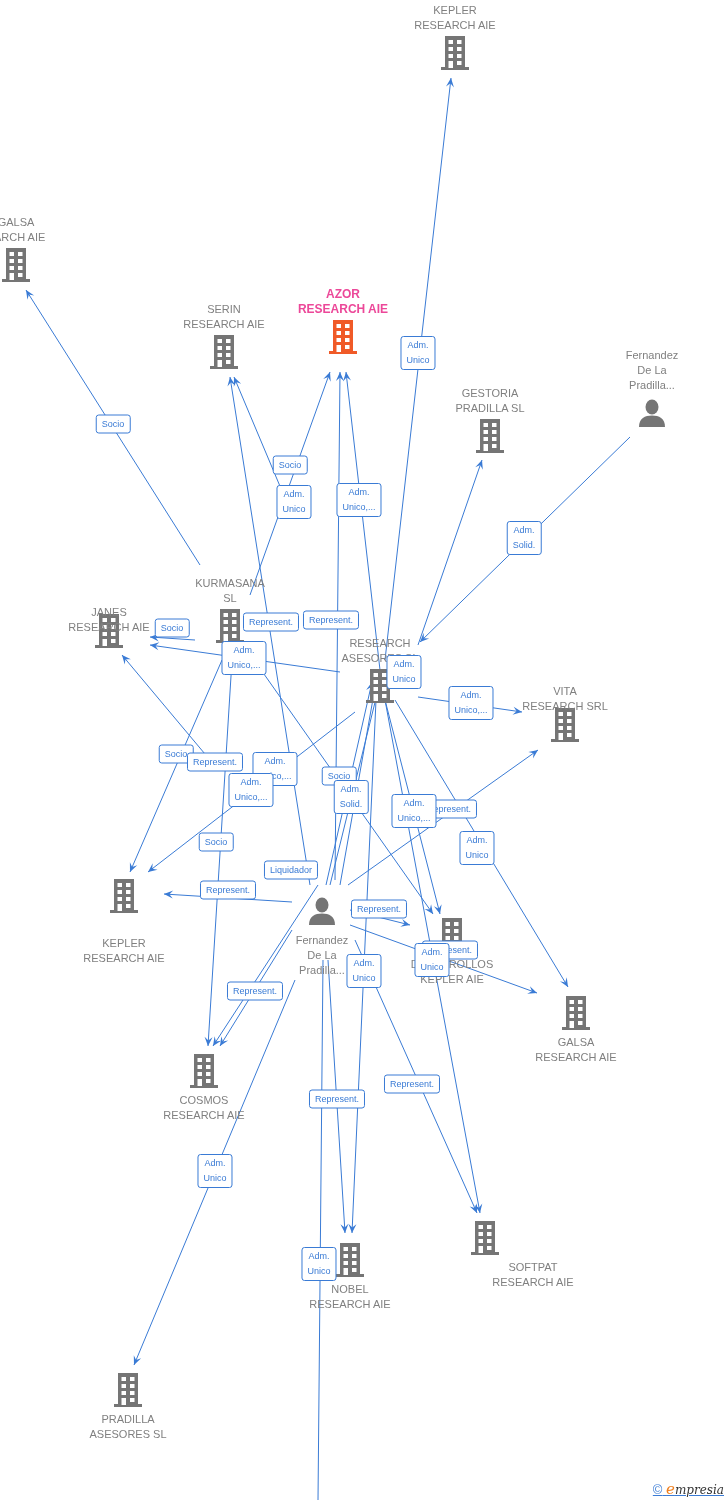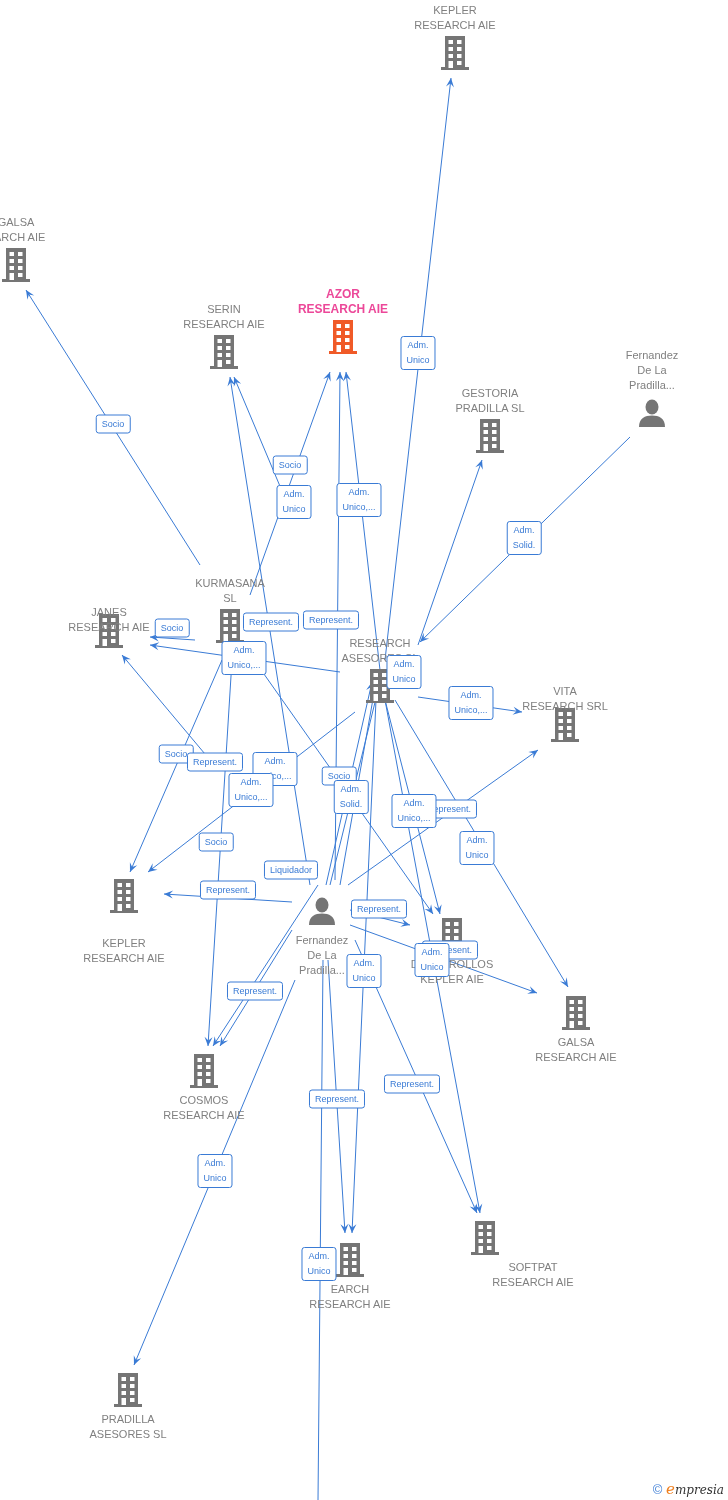--- a/index.html
+++ b/index.html
@@ -3,21 +3,21 @@
   <meta charset="utf-8">
   <style>
     html, body { margin: 0; padding: 0; background: #ffffff; }
     body { width: 728px; height: 1500px; position: relative; overflow: hidden; font-family: "Liberation Sans", sans-serif; }
     #graph { position: absolute; left: 0; top: 0; width: 728px; height: 1500px; }
     .edge { stroke: #3a7bd5; stroke-width: 1; fill: none; }
     .node-label { position: absolute; text-align: center; color: #808080; font-size: 11px; line-height: 15px; white-space: nowrap; transform: translateX(-50%); }
     .node-label.main { font-weight: bold; font-size: 12px; color: #ec4899; }
     .node-icon { position: absolute; transform: translate(-50%, -50%); }
     .edge-label { position: absolute; background: #ffffff; border: 1px solid #3a7bd5; border-radius: 3px; color: #3a7bd5; font-size: 9px; line-height: 15px; padding: 1px 5px; text-align: center; white-space: nowrap; transform: translate(-50%, -50%); }
-    .footer { position: absolute; right: 4px; bottom: 2px; font-size: 13px; color: #3a7bd5; }
+    .footer { position: absolute; right: 4px; bottom: 2px; font-size: 13px; color: #3a7bd5; text-decoration: underline; }
     .footer .brand { font-family: "DejaVu Serif", serif; font-style: italic; color: #333; font-size: 12px; }
     .footer .brand .e { color: #f08020; font-size: 15px; }
   </style>
 </head>
 <body>
 
 <svg id="graph" width="728" height="1500" viewBox="0 0 728 1500" xmlns="http://www.w3.org/2000/svg">
   <g id="edges-layer">
       <line x1="385" y1="660" x2="451" y2="78" class="edge" stroke="#3a7bd5"></line>
       <polygon points="451,78 453.9604067954495,87.39340149282764 450.39152884550276,83.36560927147559 446.01135602289304,86.49196274542432" fill="#3a7bd5"></polygon>
@@ -338,21 +338,21 @@
     <rect x="9.5" y="5" width="4.5" height="4" fill="#fff"></rect>
         <rect x="18" y="5" width="4.5" height="4" fill="#fff"></rect>
     <rect x="9.5" y="12" width="4.5" height="4" fill="#fff"></rect>
         <rect x="18" y="12" width="4.5" height="4" fill="#fff"></rect>
     <rect x="9.5" y="19" width="4.5" height="4" fill="#fff"></rect>
         <rect x="18" y="19" width="4.5" height="4" fill="#fff"></rect>
     <rect x="9.5" y="26" width="4.5" height="7" fill="#fff"></rect>
         <rect x="18" y="26" width="4.5" height="4" fill="#fff"></rect>
   </svg></div>
     <div class="node-label" style="left: 350px; top: 1282px;">
-      <div>EARCH</div>
+      <div>NOBEL</div>
       <div>RESEARCH AIE</div>
     </div>
     <div class="node-icon" style="left: 128px; top: 1392px;"><svg width="32" height="36" viewBox="0 0 32 36" xmlns="http://www.w3.org/2000/svg">
     <rect x="6" y="1" width="20" height="32" fill="#757575"></rect>
     <rect x="2" y="32" width="28" height="3" fill="#757575"></rect>
     <rect x="9.5" y="5" width="4.5" height="4" fill="#fff"></rect>
         <rect x="18" y="5" width="4.5" height="4" fill="#fff"></rect>
     <rect x="9.5" y="12" width="4.5" height="4" fill="#fff"></rect>
         <rect x="18" y="12" width="4.5" height="4" fill="#fff"></rect>
     <rect x="9.5" y="19" width="4.5" height="4" fill="#fff"></rect>

